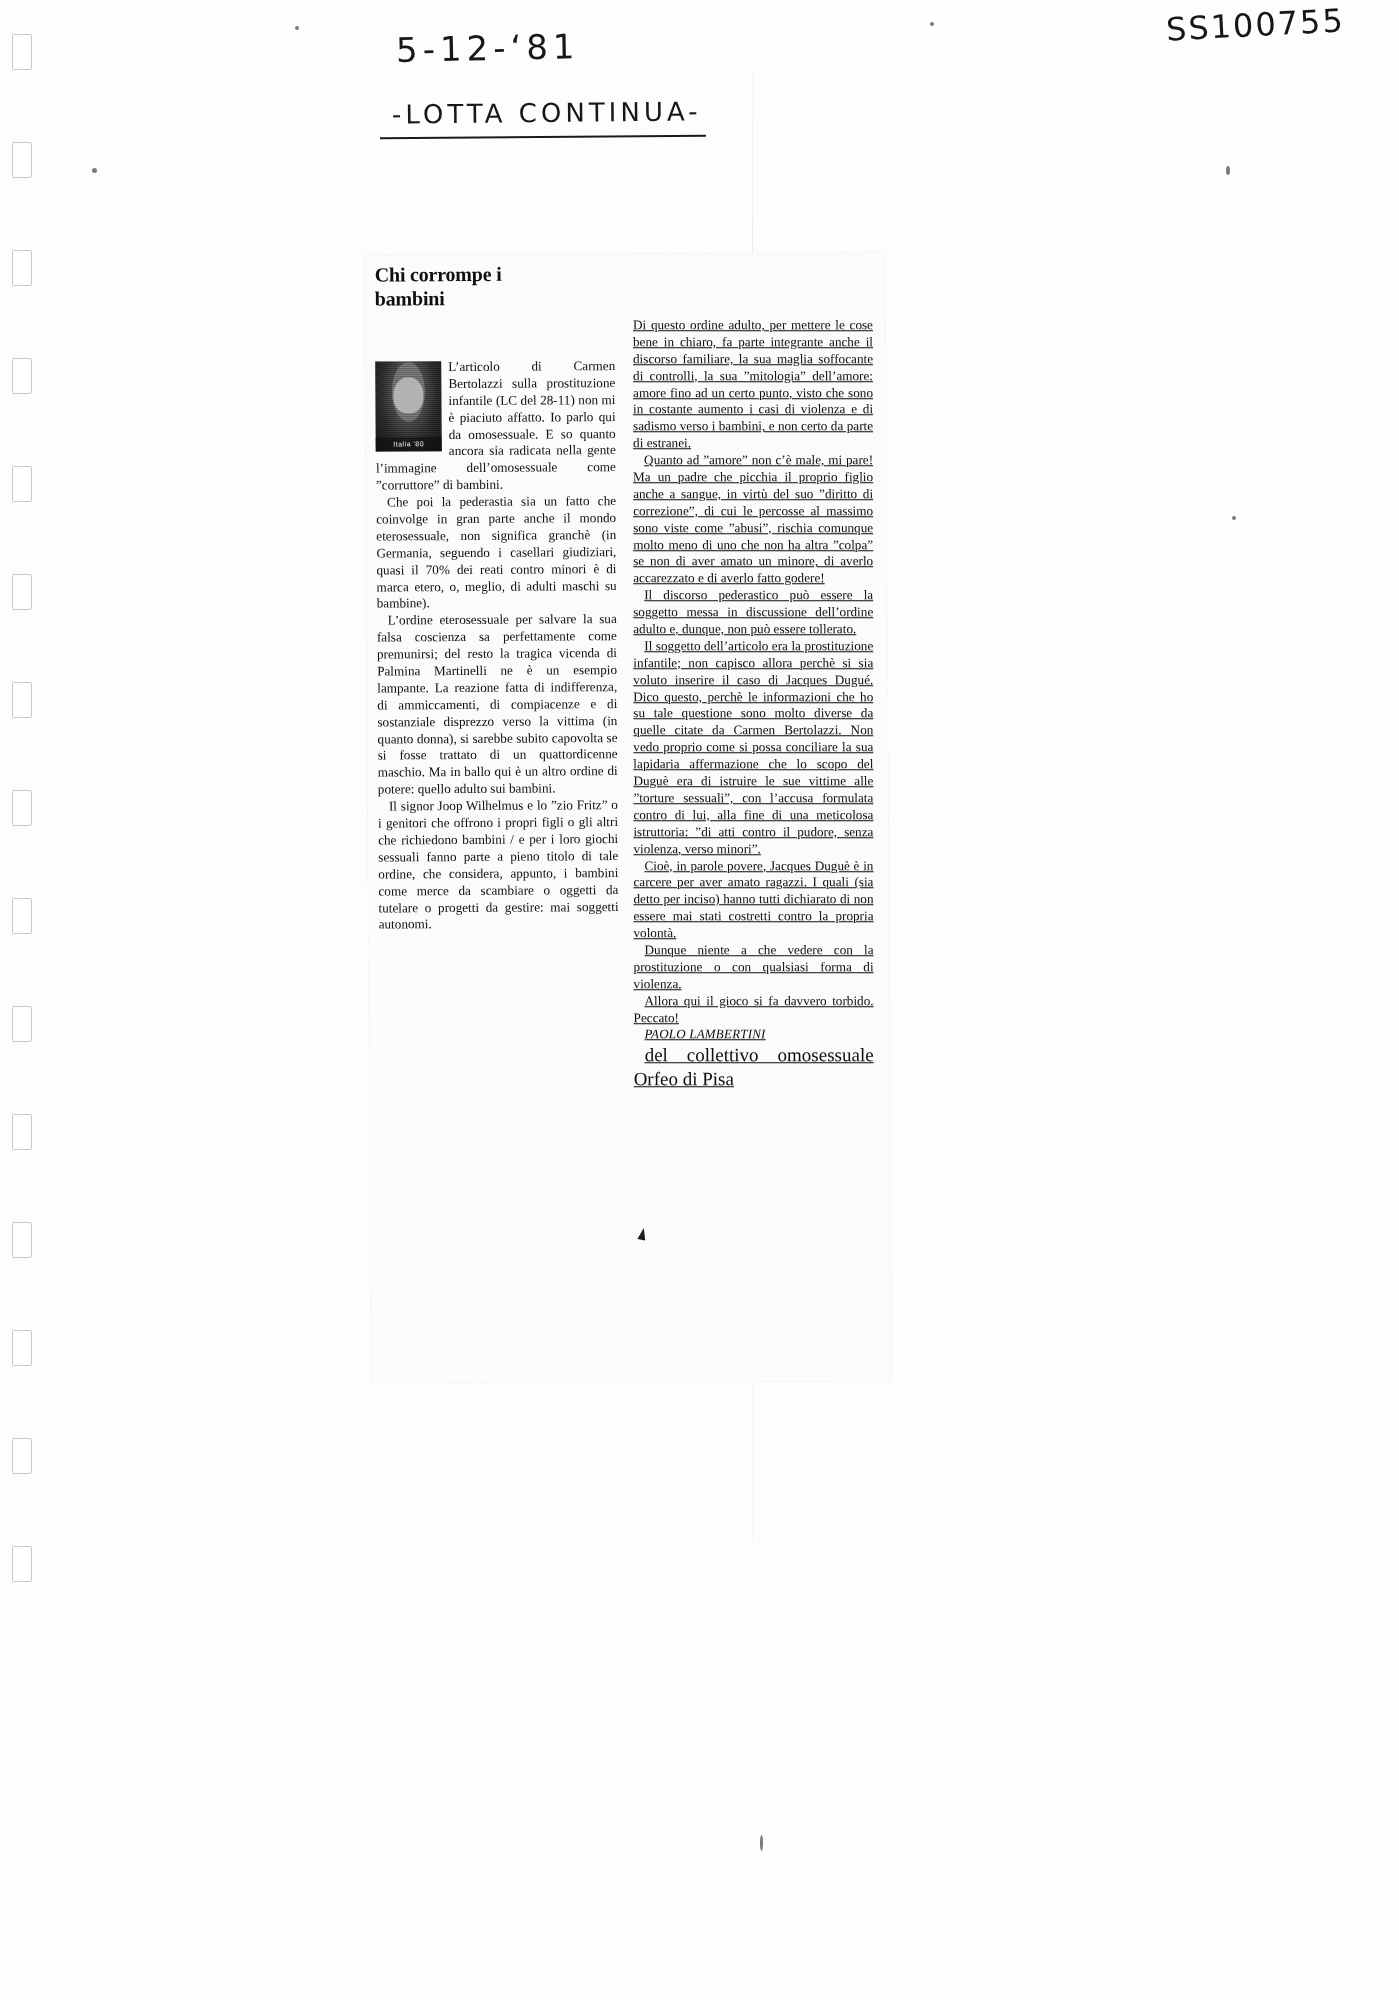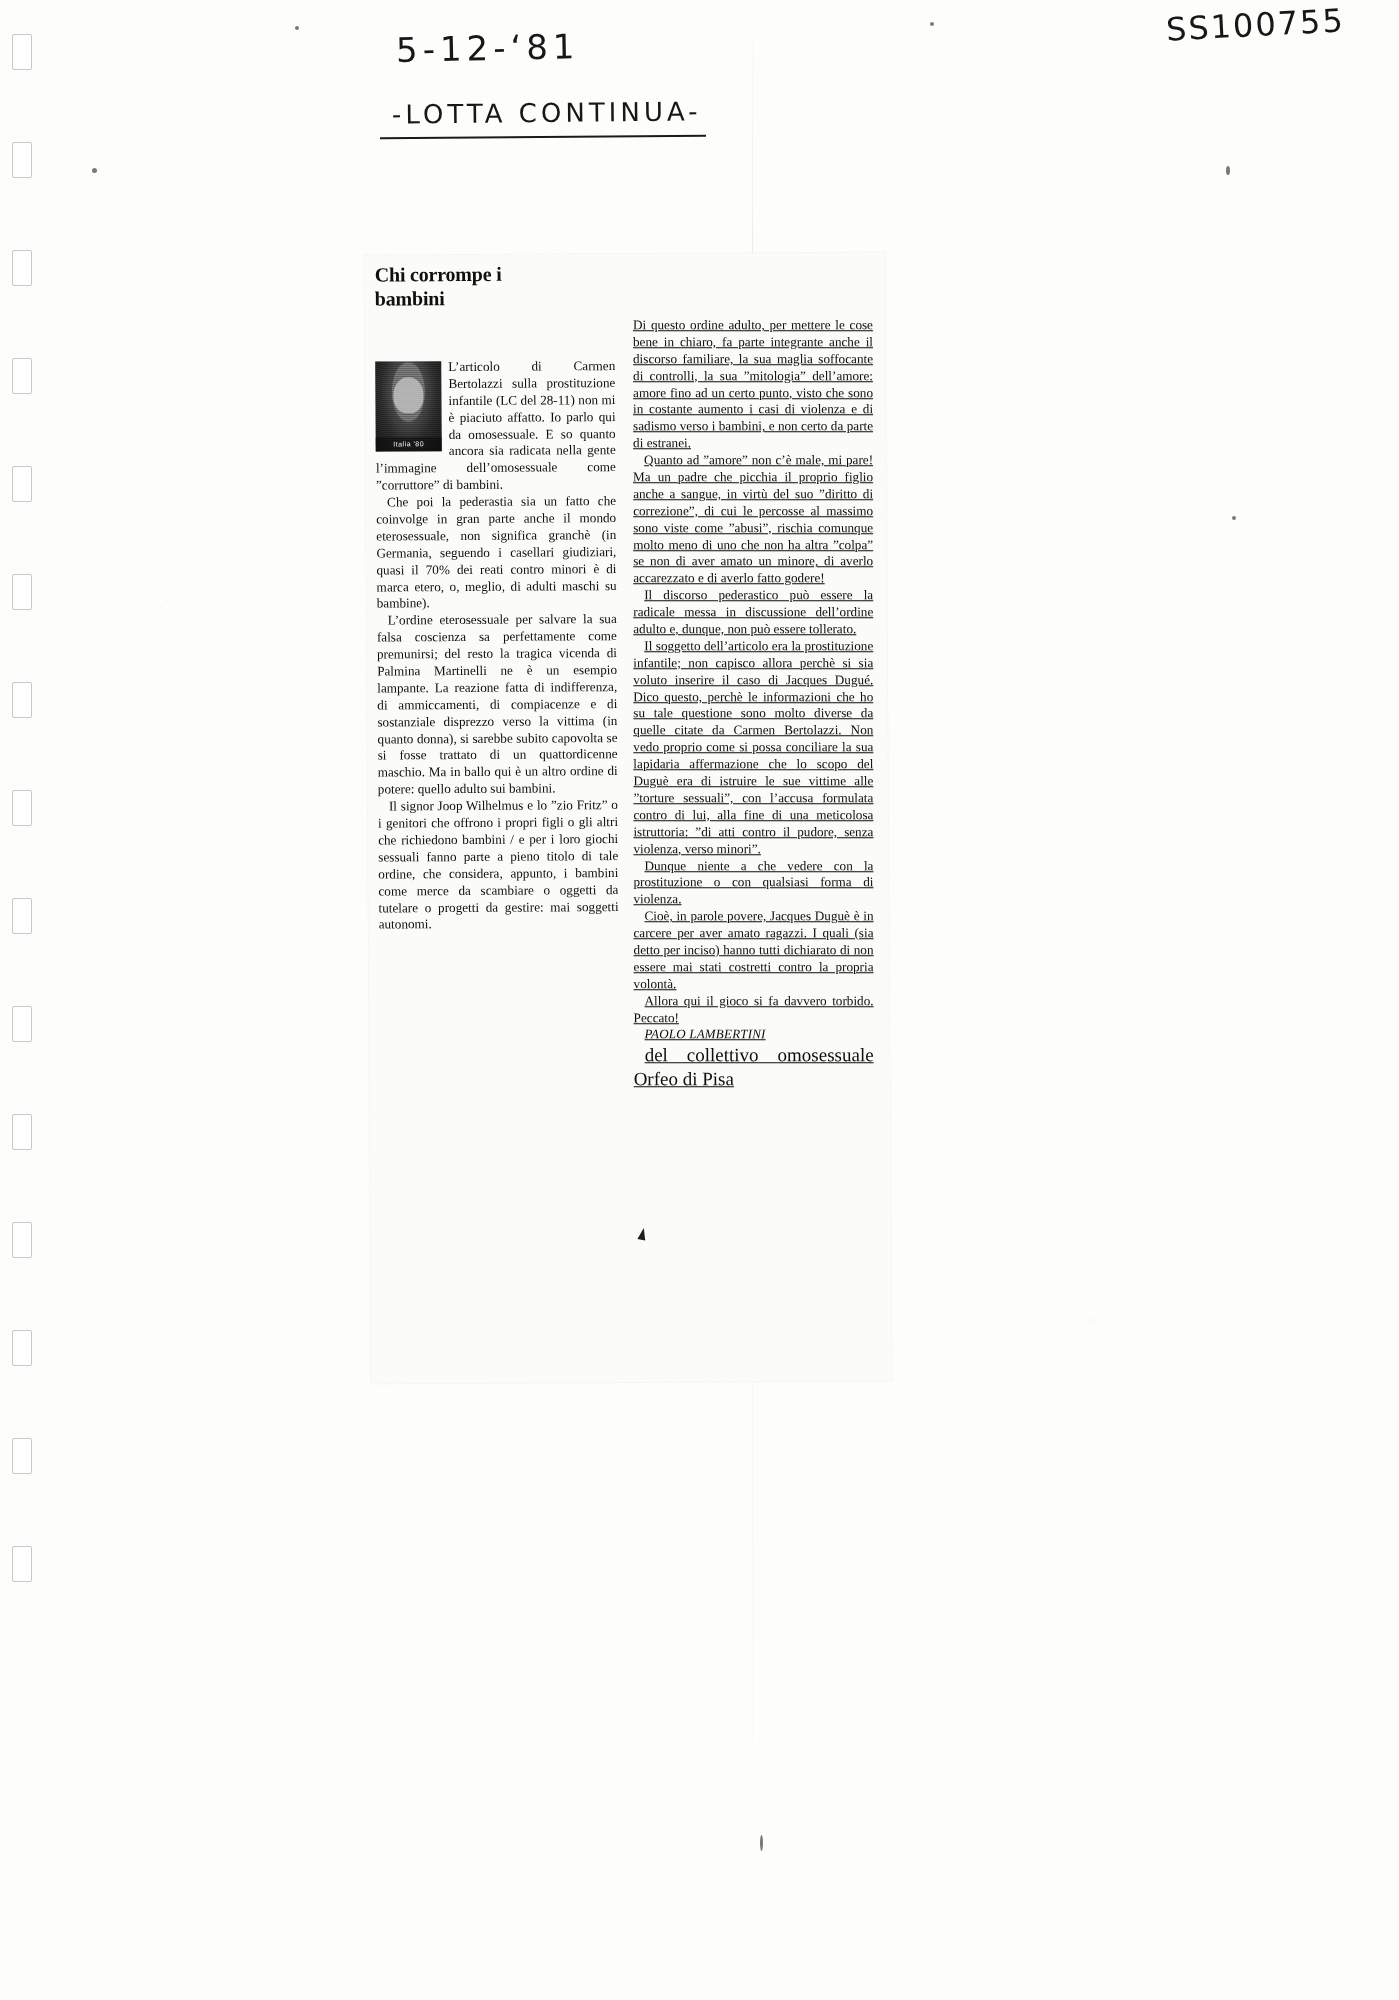--- a/index.html
+++ b/index.html
@@ -273,24 +273,24 @@
         </div>
         <p class="first">L’articolo di Carmen Bertolazzi sulla prostituzione infantile (LC del 28-11) non mi è piaciuto affatto. Io parlo qui da omosessuale. E so quanto ancora sia radicata nella gente l’immagine dell’omosessuale come ”corruttore” di bambini.</p>
         <p>Che poi la pederastia sia un fatto che coinvolge in gran parte anche il mondo eterosessuale, non significa granchè (in Germania, seguendo i casellari giudiziari, quasi il 70% dei reati contro minori è di marca etero, o, meglio, di adulti maschi su bambine).</p>
         <p>L’ordine eterosessuale per salvare la sua falsa coscienza sa perfettamente come premunirsi; del resto la tragica vicenda di Palmina Martinelli ne è un esempio lampante. La reazione fatta di indifferenza, di ammiccamenti, di compiacenze e di sostanziale disprezzo verso la vittima (in quanto donna), si sarebbe subito capovolta se si fosse trattato di un quattordicenne maschio. Ma in ballo qui è un altro ordine di potere: quello adulto sui bambini.</p>
         <p>Il signor Joop Wilhelmus e lo ”zio Fritz” o i genitori che offrono i propri figli o gli altri che richiedono bambini / e per i loro giochi sessuali fanno parte a pieno titolo di tale ordine, che considera, appunto, i bambini come merce da scambiare o oggetti da tutelare o progetti da gestire: mai soggetti autonomi.</p>
       </div>
 
       <div class="col right">
         <p class="first">Di questo ordine adulto, per mettere le cose bene in chiaro, fa parte integrante anche il discorso familiare, la sua maglia soffocante di controlli, la sua ”mitologia” dell’amore: amore fino ad un certo punto, visto che sono in costante aumento i casi di violenza e di sadismo verso i bambini, e non certo da parte di estranei.</p>
         <p>Quanto ad ”amore” non c’è male, mi pare! Ma un padre che picchia il proprio figlio anche a sangue, in virtù del suo ”diritto di correzione”, di cui le percosse al massimo sono viste come ”abusi”, rischia comunque molto meno di uno che non ha altra ”colpa” se non di aver amato un minore, di averlo accarezzato e di averlo fatto godere!</p>
-        <p>Il discorso pederastico può essere la radicale messa in discussione dell’ordine adulto e, dunque, non può essere tollerato.</p>
+        <p>Il discorso pederastico può essere la soggetto messa in discussione dell’ordine adulto e, dunque, non può essere tollerato.</p>
         <p>Il soggetto dell’articolo era la prostituzione infantile; non capisco allora perchè si sia voluto inserire il caso di Jacques Dugué. Dico questo, perchè le informazioni che ho su tale questione sono molto diverse da quelle citate da Carmen Bertolazzi. Non vedo proprio come si possa conciliare la sua lapidaria affermazione che lo scopo del Duguè era di istruire le sue vittime alle ”torture sessuali”, con l’accusa formulata contro di lui, alla fine di una meticolosa istruttoria: ”di atti contro il pudore, senza violenza, verso minori”.</p>
+        <p>Cioè, in parole povere, Jacques Duguè è in carcere per aver amato ragazzi. I quali (sia detto per inciso) hanno tutti dichiarato di non essere mai stati costretti contro la propria volontà.</p>
         <p>Dunque niente a che vedere con la prostituzione o con qualsiasi forma di violenza.</p>
-        <p>Cioè, in parole povere, Jacques Duguè è in carcere per aver amato ragazzi. I quali (sia detto per inciso) hanno tutti dichiarato di non essere mai stati costretti contro la propria volontà.</p>
         <p>Allora qui il gioco si fa davvero torbido. Peccato!</p>
         <p class="signature">PAOLO LAMBERTINI</p>
         <p class="sig-role">del collettivo omosessuale Orfeo di Pisa</p>
       </div>
 
     </div>
 
     <div class="arrow"></div>
   </div>
 

